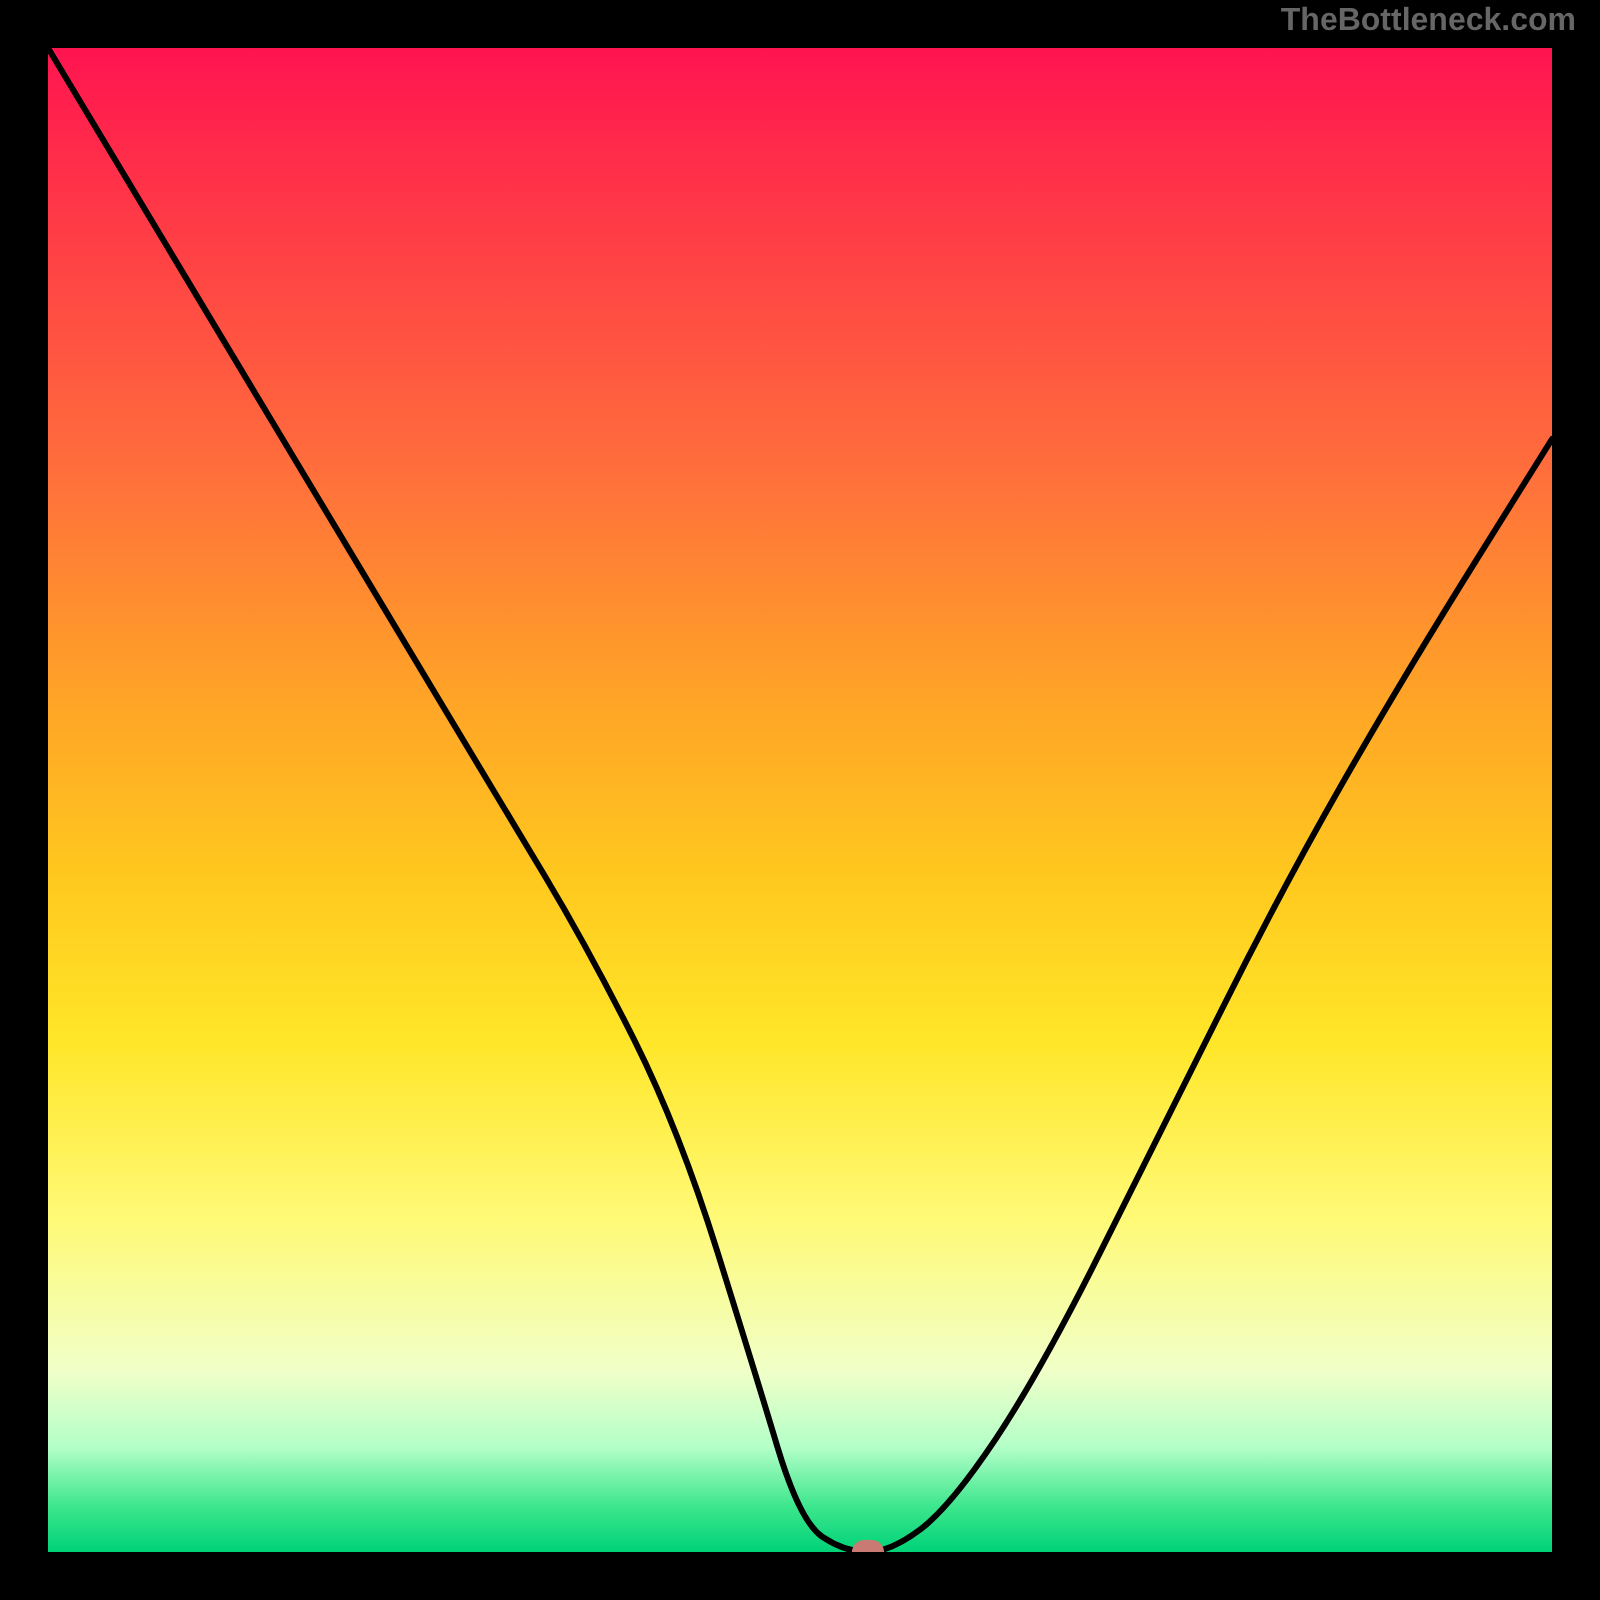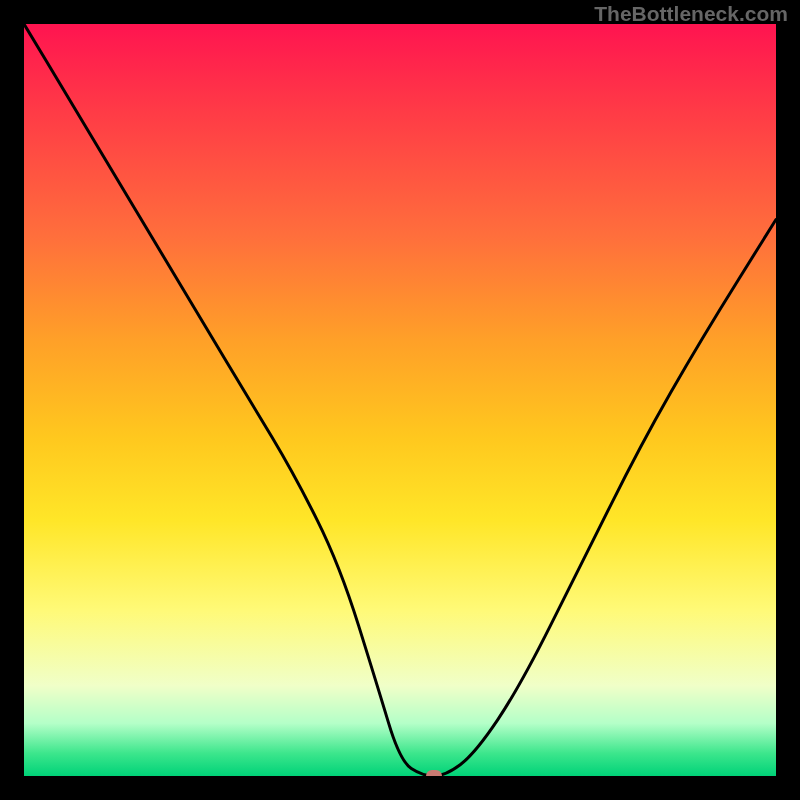--- a/index.html
+++ b/index.html
@@ -8,21 +8,21 @@
     position: relative;
     width: 800px;
     height: 800px;
     background: #000;
   }
   .watermark {
     position: absolute;
     top: 2px;
     right: 12px;
     font-family: Arial, Helvetica, sans-serif;
-    font-size: 21px;
+    font-size: 16px;
     font-weight: bold;
     color: #666;
     z-index: 3;
   }
   .plot-area {
     position: absolute;
     left: 24px;
     top: 24px;
     width: 752px;
     height: 752px;

